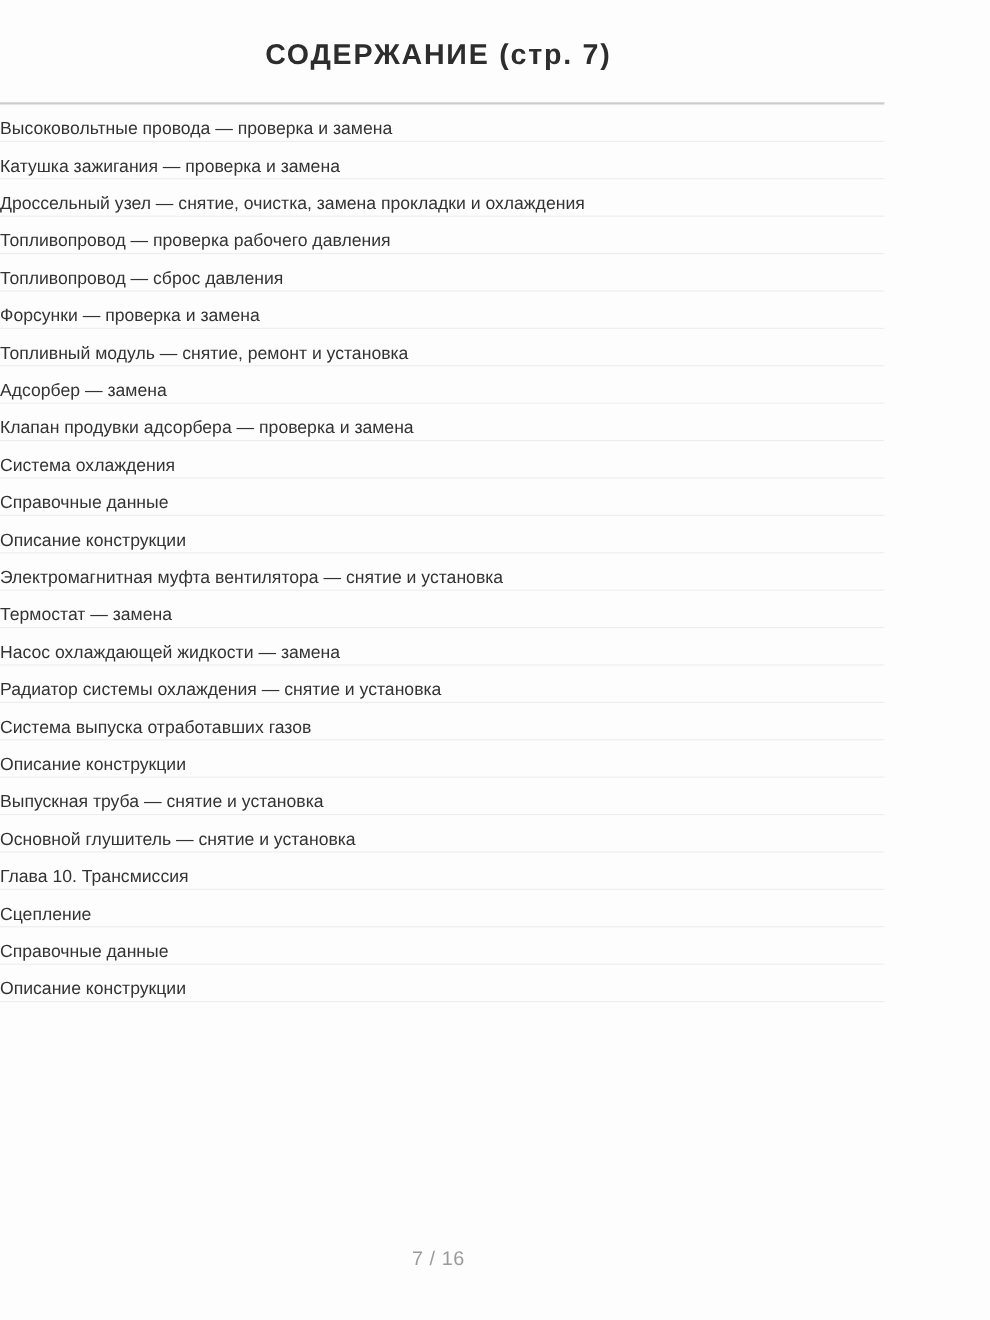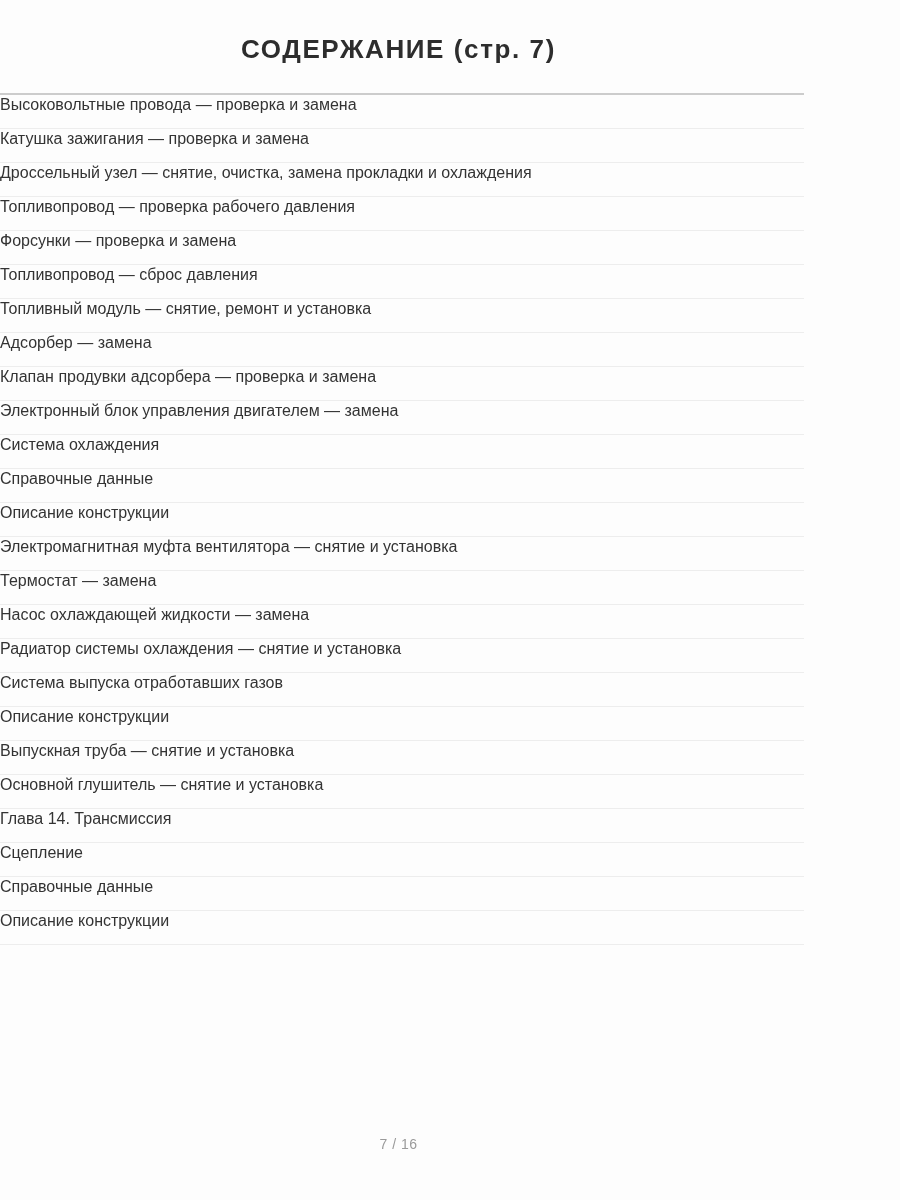--- a/index.html
+++ b/index.html
@@ -52,21 +52,21 @@
   
   .toc {
     width: 804px;
     margin: 0 auto;
     padding: 0;
     list-style: none;
   }
   .toc-row {
     height: 34px;
     display: flex;
-    align-items: flex-start;
+    align-items: flex-end;
     border-bottom: 1px solid #ededed;
     box-sizing: border-box;
   }
   .toc-row-text {
     font-size: 16px;
     line-height: 20px;
     color: #333333;
     font-weight: normal;
     white-space: nowrap;
   }
@@ -76,21 +76,21 @@
     position: absolute;
     left: 0;
     right: 0;
     bottom: 0;
     height: 112px;
     display: flex;
     align-items: center;
     justify-content: center;
   }
   .page-number {
-    font-size: 14px;
+    font-size: 18px;
     color: #9a9a9a;
     letter-spacing: 0.5px;
     text-align: right;
   }
 </style>
 </head>
 <body>
 
 <div class="page">
 
@@ -107,36 +107,33 @@
       <li class="toc-row">
         <span class="toc-row-text">Катушка зажигания — проверка и замена</span>
       </li>
       <li class="toc-row">
         <span class="toc-row-text">Дроссельный узел — снятие, очистка, замена прокладки и охлаждения</span>
       </li>
       <li class="toc-row">
         <span class="toc-row-text">Топливопровод — проверка рабочего давления</span>
       </li>
       <li class="toc-row">
-        <span class="toc-row-text">Форсунки — проверка и замена</span>
+        <span class="toc-row-text">Топливопровод — сброс давления</span>
       </li>
       <li class="toc-row">
-        <span class="toc-row-text">Топливопровод — сброс давления</span>
+        <span class="toc-row-text">Форсунки — проверка и замена</span>
       </li>
       <li class="toc-row">
         <span class="toc-row-text">Топливный модуль — снятие, ремонт и установка</span>
       </li>
       <li class="toc-row">
         <span class="toc-row-text">Адсорбер — замена</span>
       </li>
       <li class="toc-row">
         <span class="toc-row-text">Клапан продувки адсорбера — проверка и замена</span>
-      </li>
-      <li class="toc-row">
-        <span class="toc-row-text">Электронный блок управления двигателем — замена</span>
       </li>
       <li class="toc-row">
         <span class="toc-row-text">Система охлаждения</span>
       </li>
       <li class="toc-row">
         <span class="toc-row-text">Справочные данные</span>
       </li>
       <li class="toc-row">
         <span class="toc-row-text">Описание конструкции</span>
       </li>
@@ -158,21 +155,21 @@
       <li class="toc-row">
         <span class="toc-row-text">Описание конструкции</span>
       </li>
       <li class="toc-row">
         <span class="toc-row-text">Выпускная труба — снятие и установка</span>
       </li>
       <li class="toc-row">
         <span class="toc-row-text">Основной глушитель — снятие и установка</span>
       </li>
       <li class="toc-row">
-        <span class="toc-row-text">Глава 14. Трансмиссия</span>
+        <span class="toc-row-text">Глава 10. Трансмиссия</span>
       </li>
       <li class="toc-row">
         <span class="toc-row-text">Сцепление</span>
       </li>
       <li class="toc-row">
         <span class="toc-row-text">Справочные данные</span>
       </li>
       <li class="toc-row">
         <span class="toc-row-text">Описание конструкции</span>
       </li>

